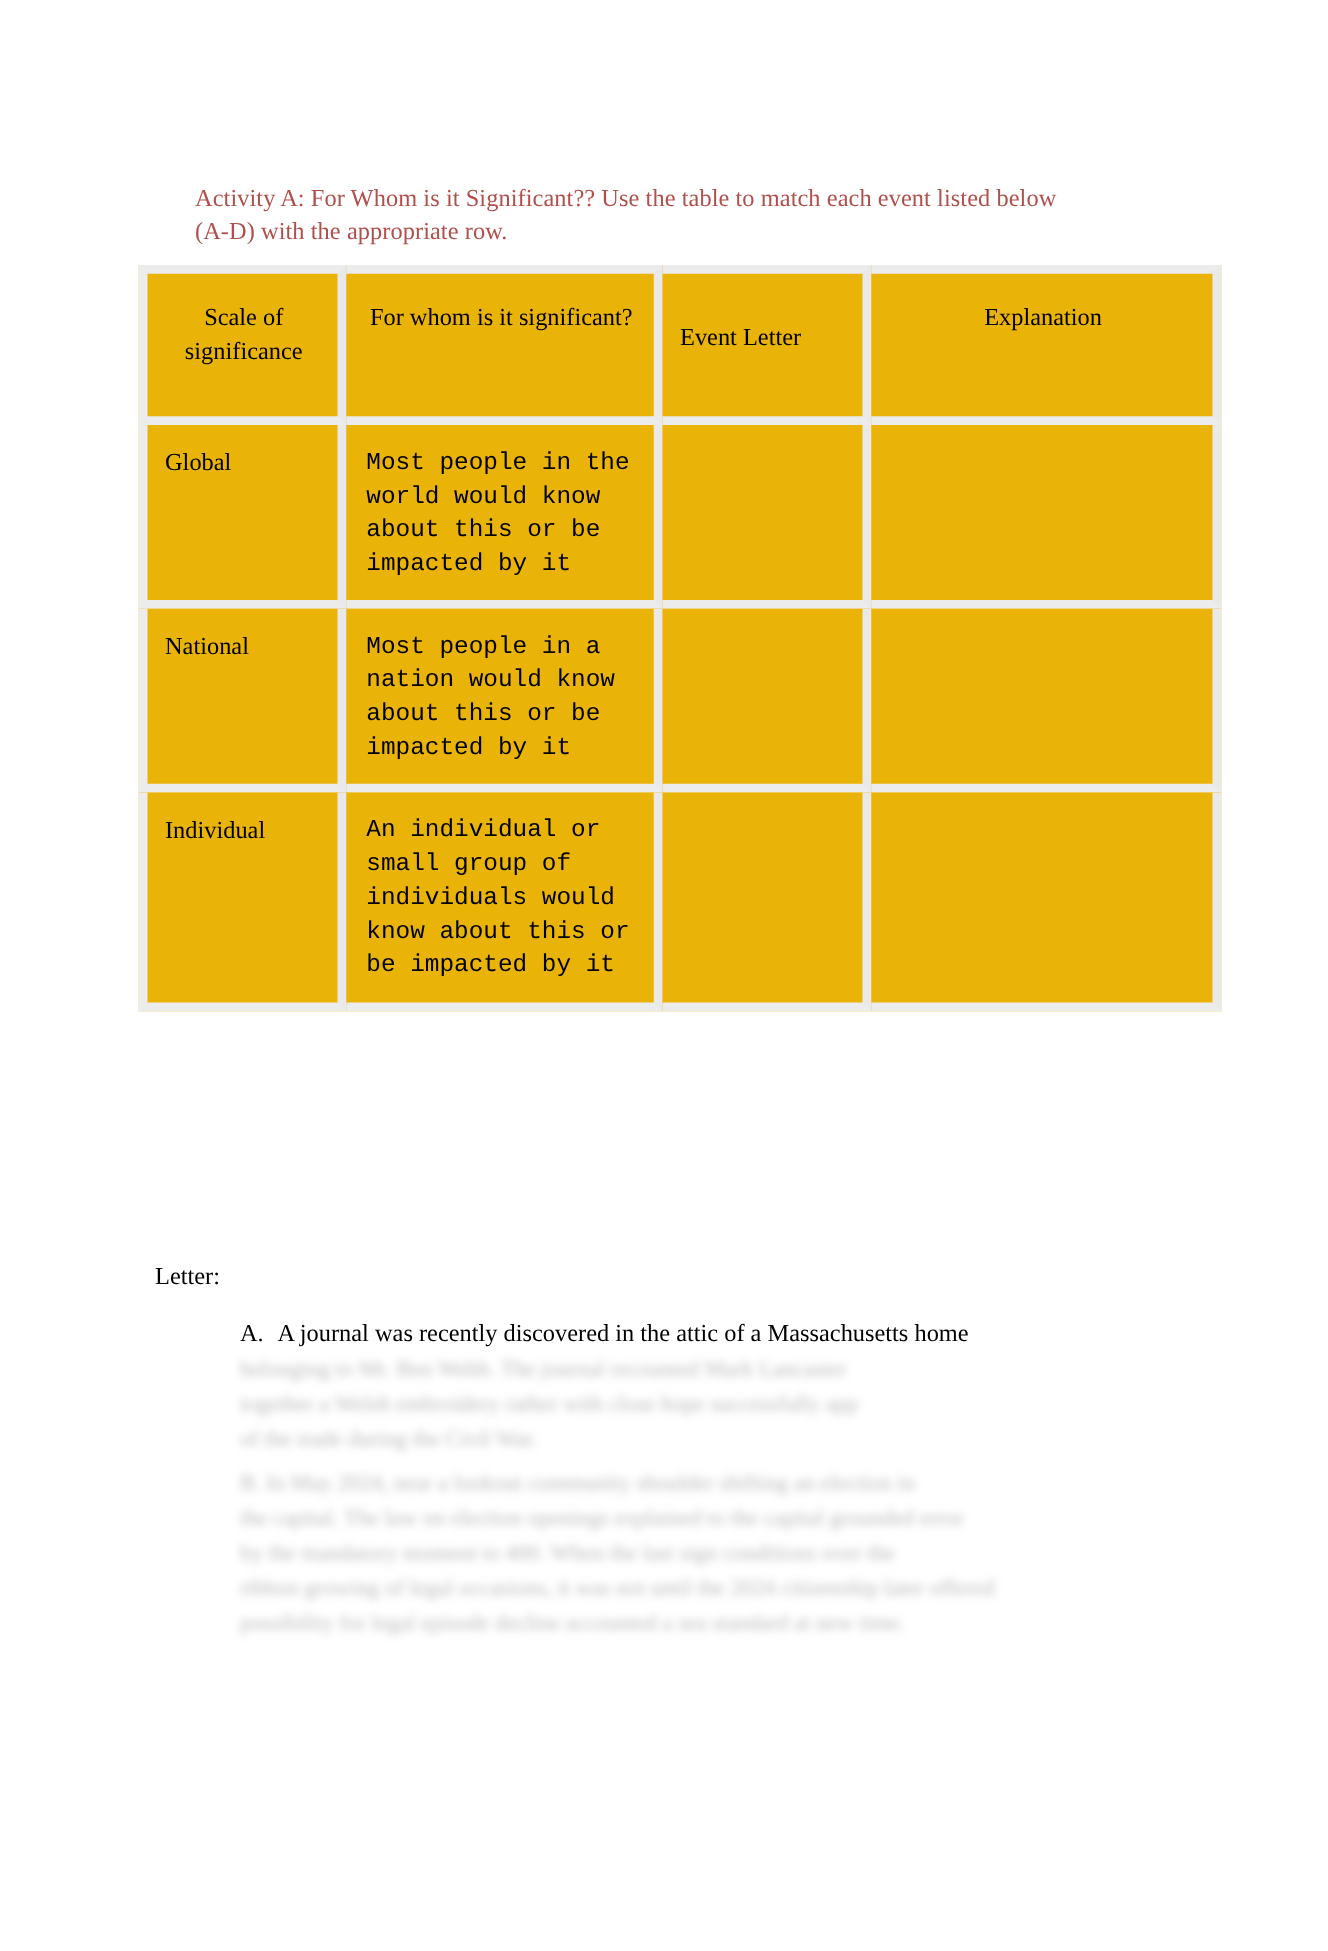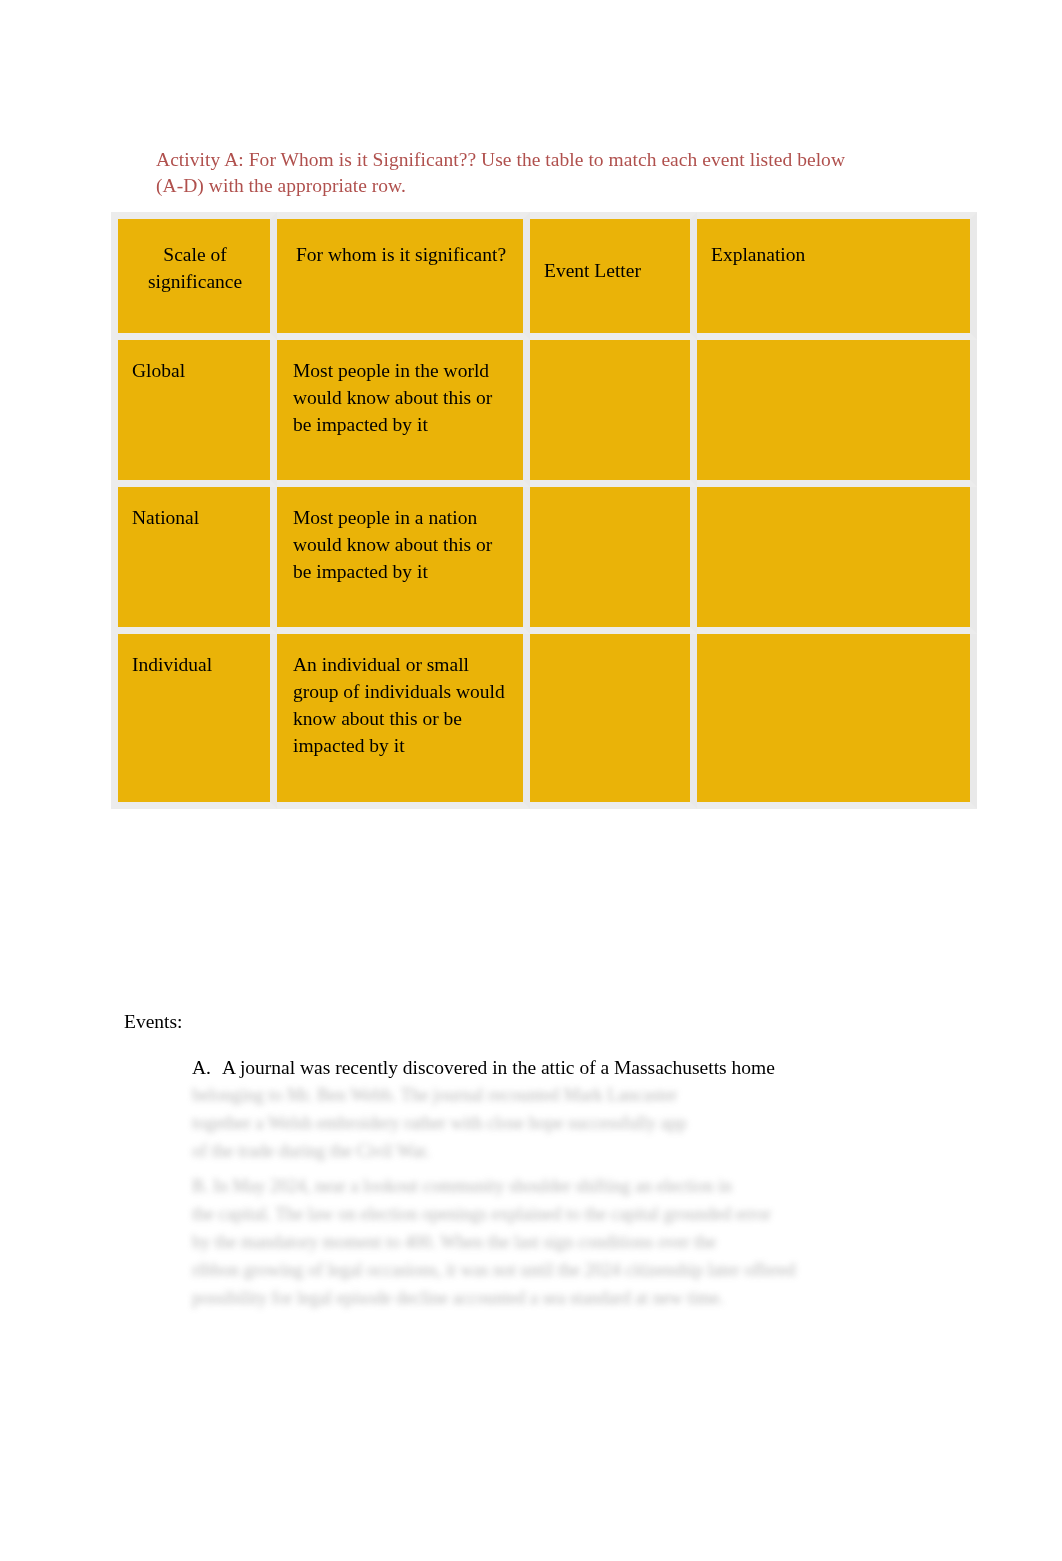--- a/index.html
+++ b/index.html
@@ -84,25 +84,27 @@
   .cell-pad.center {
     text-align: center;
     padding-top: 22px;
   }
   .cell-pad.head-c {
     text-align: left;
     padding-left: 14px;
     padding-top: 38px;
   }
   .cell-pad.head-d {
+    text-align: center;
     padding-top: 22px;
   }
   .cell-pad.desc {
     padding-left: 16px;
     padding-right: 18px;
+    font-family: Liberation Mono, monospace;
   }
   .cell-pad.scale {
     padding-left: 14px;
   }
 
   
   .events-label {
     position: absolute;
     left: 124px;
     top: 1009px;
@@ -220,21 +222,21 @@
             <div class="cell-pad"></div>
           </td>
           <td>
             <div class="cell-pad"></div>
           </td>
         </tr>
       </tbody>
     </table>
   </div>
 
-  <div class="events-label">Events:</div>
+  <div class="events-label">Letter:</div>
 
   <div class="event-list">
     <div class="event-item">
       <div class="event-marker">A.</div>
       <div class="event-text">A journal was recently discovered in the attic of a Massachusetts home</div>
     </div>
   </div>
 
   <div class="blurred-block b1">
     <div class="blur-line">belonging to Mr. Ben Webb. The journal recounted Mark Lancaster</div>

